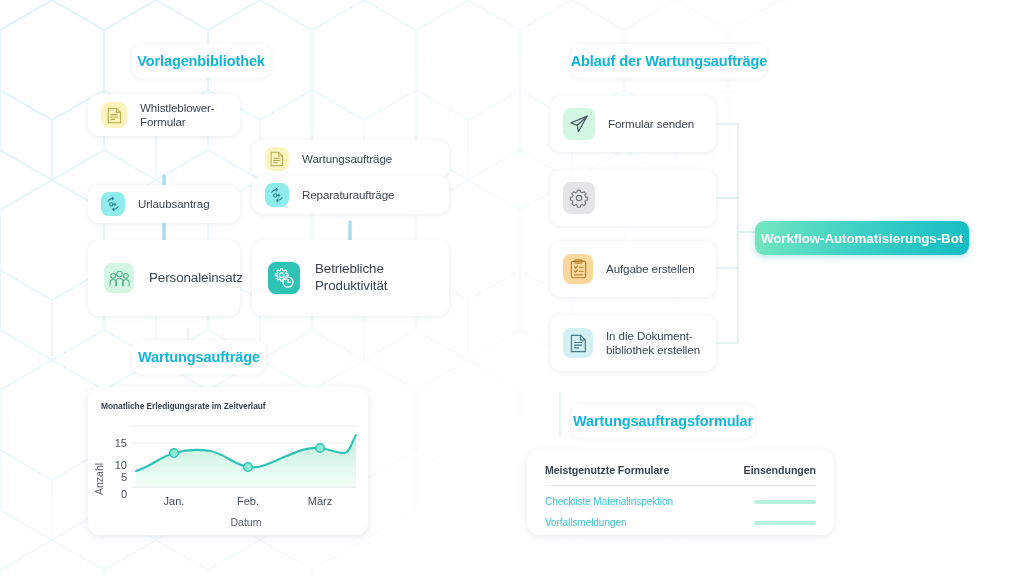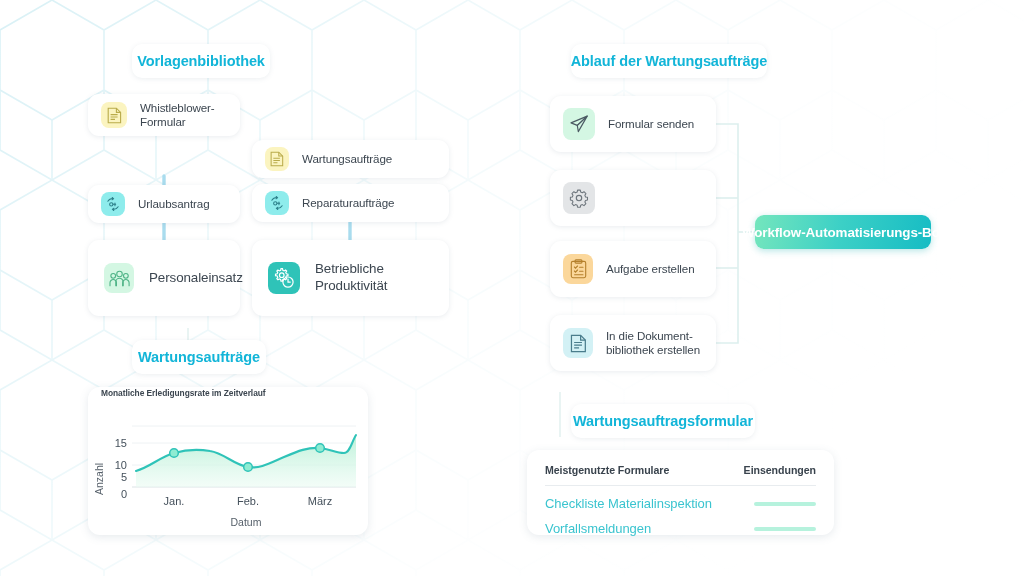--- a/index.html
+++ b/index.html
@@ -121,21 +121,21 @@
   #chart-card {
     position: absolute;
     background: #ffffff;
     border-radius: 12px;
     box-shadow: 0 2px 9px rgba(105,130,150,0.17);
   }
 
   #chart-title {
     position: absolute;
     left: 13px;
-    top: 1px;
+    top: 14px;
     font-size: 8.4px;
     font-weight: bold;
     color: #3c4650;
     letter-spacing: -0.05px;
   }
 
   #chart-svg { position: absolute; left: 0; top: 22px; }
 
   .ax-txt {
     font-family: "Liberation Sans", sans-serif;
@@ -173,21 +173,21 @@
   }
 
   .form-row {
     display: flex;
     justify-content: space-between;
     align-items: center;
     padding-top: 10px;
   }
 
   .form-row .nm {
-    font-size: 13px;
+    font-size: 10px;
     color: #3ac4cf;
     letter-spacing: -0.05px;
   }
 
   .bar-track {
     width: 62px;
     height: 4px;
     border-radius: 2px;
     background: #b6f2dd;
     overflow: hidden;
@@ -279,21 +279,21 @@
     <span class="ic t-yellow" style="width:24px;height:24px;">
       <svg width="14" height="16" viewBox="0 0 15 17" fill="none" stroke="#b9ab4a" stroke-width="1.1">
         <path d="M1.2 1.2 h8.2 l4.2 4.2 v10.4 h-12.4 Z"></path>
         <path d="M9.4 1.2 v4.2 h4.2"></path>
         <path d="M3.6 7.6 h7 M3.6 10 h7 M3.6 12.4 h4.4"></path>
       </svg>
     </span>
     <span class="lbl">Wartungsaufträge</span>
   </div>
 
-  <div class="card" style="left:252px; top:184px; width:197px; height:38px;">
+  <div class="card" style="left:252px; top:176px; width:197px; height:38px;">
     <span class="ic t-cyan" style="width:24px;height:24px;">
       <svg width="16" height="16" viewBox="0 0 18 18" fill="none" stroke="#2b7e88" stroke-width="1.15" stroke-linecap="round">
         <path d="M3.2 6.0 a6.4 6.4 0 0 1 5.4 -3.1"></path>
         <path d="M14.8 12.0 a6.4 6.4 0 0 1 -5.4 3.1"></path>
         <path d="M8.1 1.6 l1.5 1.4 l-1.6 1.3"></path>
         <path d="M9.9 16.4 l-1.5 -1.4 l1.6 -1.3"></path>
         <circle cx="7.1" cy="9.4" r="1.9"></circle>
         <path d="M9.0 9.4 h3.0 M11.2 7.9 v3.0"></path>
       </svg>
     </span>
@@ -426,21 +426,21 @@
       <svg width="17" height="19" viewBox="0 0 15 17" fill="none" stroke="#4a7d8c" stroke-width="1.1">
         <path d="M1.2 1.2 h8.2 l4.2 4.2 v10.4 h-12.4 Z"></path>
         <path d="M9.4 1.2 v4.2 h4.2"></path>
         <path d="M3.6 7.6 h7 M3.6 10 h7 M3.6 12.4 h4.4"></path>
       </svg>
     </span>
     <span class="lbl" style="white-space:pre-line;">In die Dokument-
 bibliothek erstellen</span>
   </div>
 
-  <div id="bot-badge" style="left:755px; top:215px; width:176px; height:34px;">
+  <div id="bot-badge" style="left:755px; top:221px; width:214px; height:34px;">
     <span>Workflow-Automatisierungs-Bot</span>
   </div>
 
   <div class="pill" style="left:527px; top:404px; width:184px; height:34px;">
     <span>Wartungsauftragsformular</span>
   </div>
 
   <div id="forms-card" style="left:527px; top:450px; width:307px; height:85px;">
     <div id="forms-head">
       <span class="h">Meistgenutzte Formulare</span>

